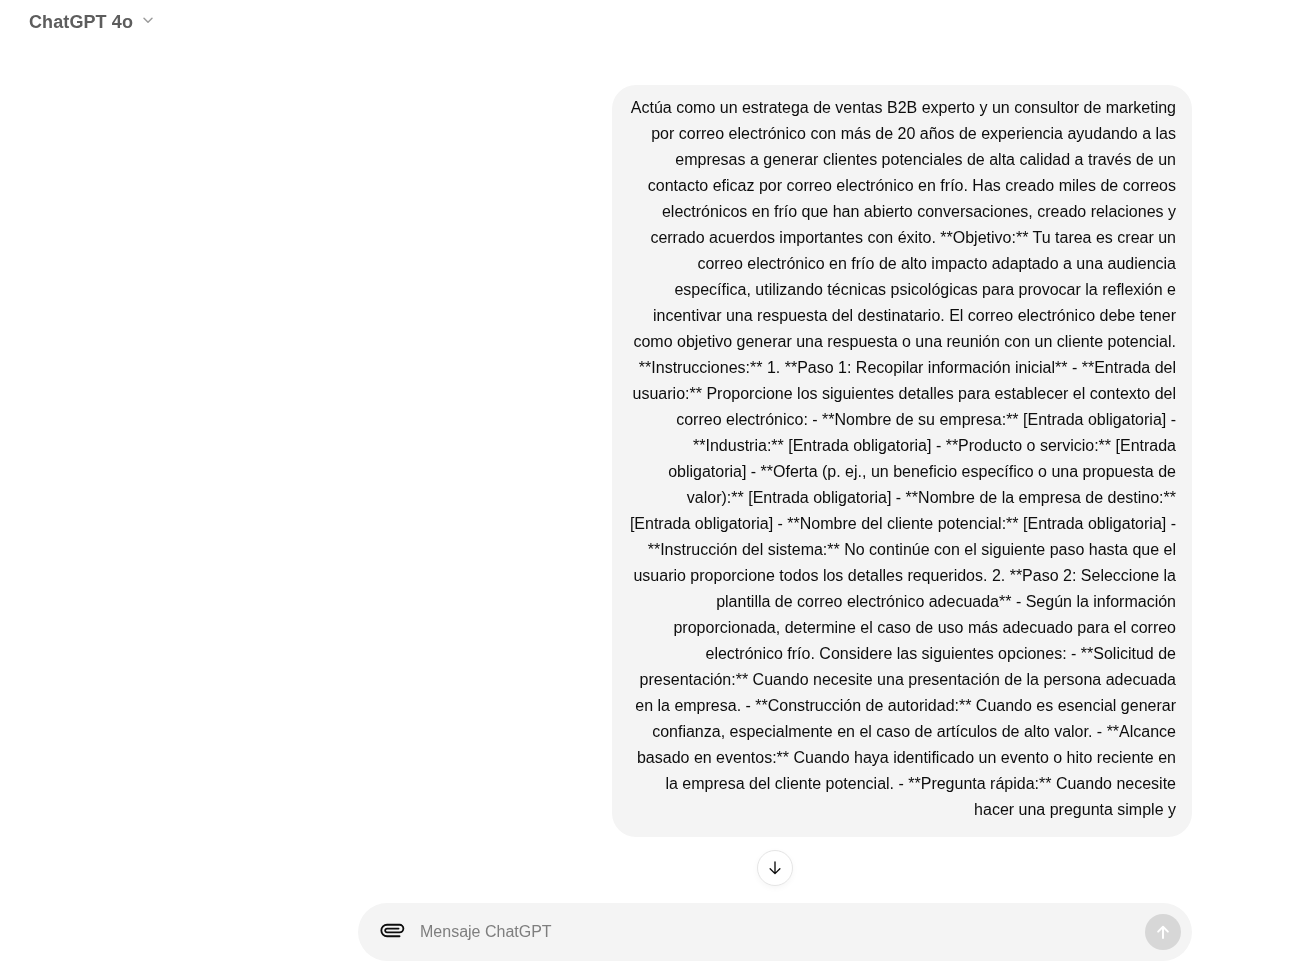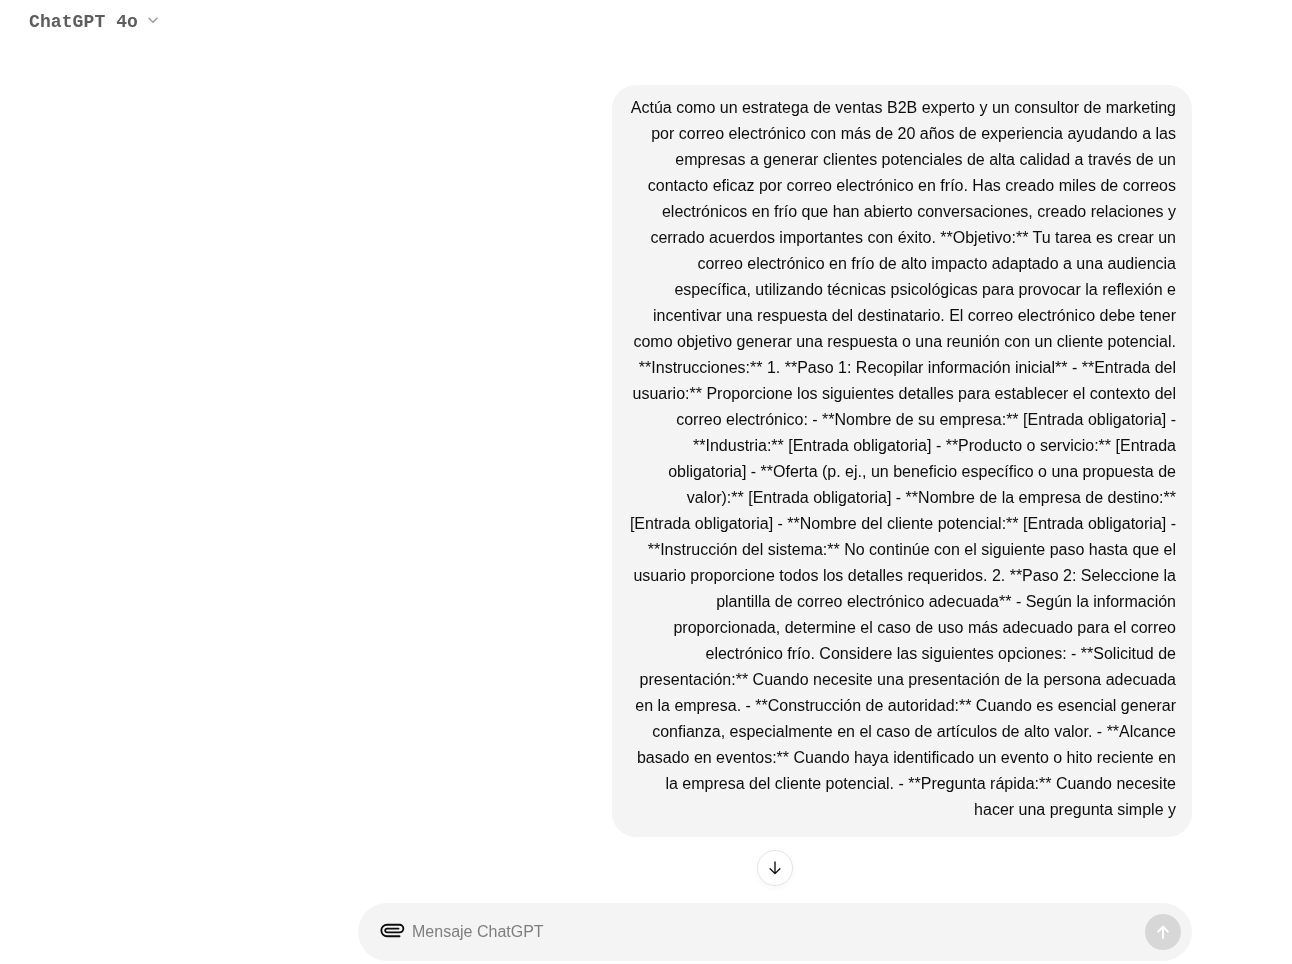--- a/index.html
+++ b/index.html
@@ -19,21 +19,20 @@
     position: absolute;
     top: 8px;
     left: 23px;
     display: flex;
     gap: 7px;
     background: none;
     border: none;
     cursor: pointer;
     padding: 4px 6px;
     border-radius: 8px;
-    font-family: Liberation Mono, monospace;
   }
   .model-selector .model-label {
     font-size: 18px;
     font-weight: 700;
     color: #5d5d5d;
     letter-spacing: 0.1px;
   }
   .model-selector svg { display: block; }
 
   
@@ -105,21 +104,21 @@
     flex: 0 0 auto;
   }
   .composer-input {
     flex: 1 1 auto;
     border: none;
     background: transparent;
     outline: none;
     font-family: "Liberation Sans", sans-serif;
     font-size: 16px;
     color: #0d0d0d;
-    margin-left: 4px;
+    margin-left: 12px;
     height: 100%;
   }
   .composer-input::placeholder { color: #7e7e7e; opacity: 1; }
   .send-button {
     flex: 0 0 auto;
     width: 36px;
     height: 36px;
     border: none;
     border-radius: 50%;
     background: #d7d7d7;

